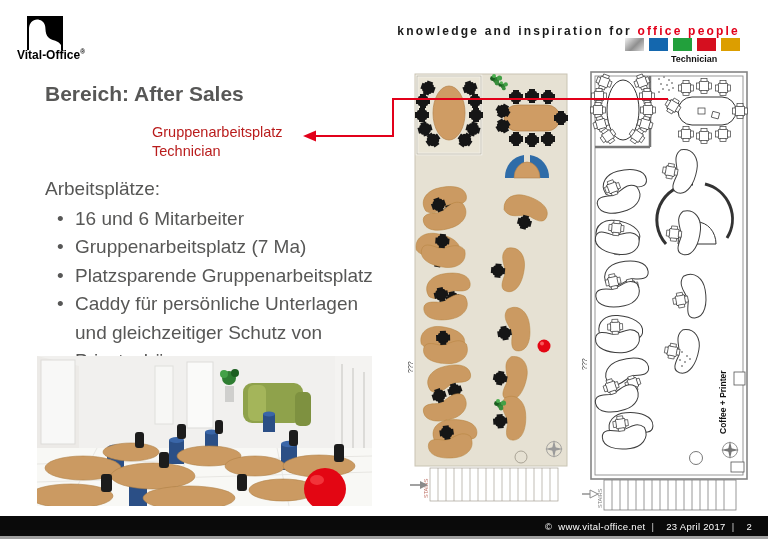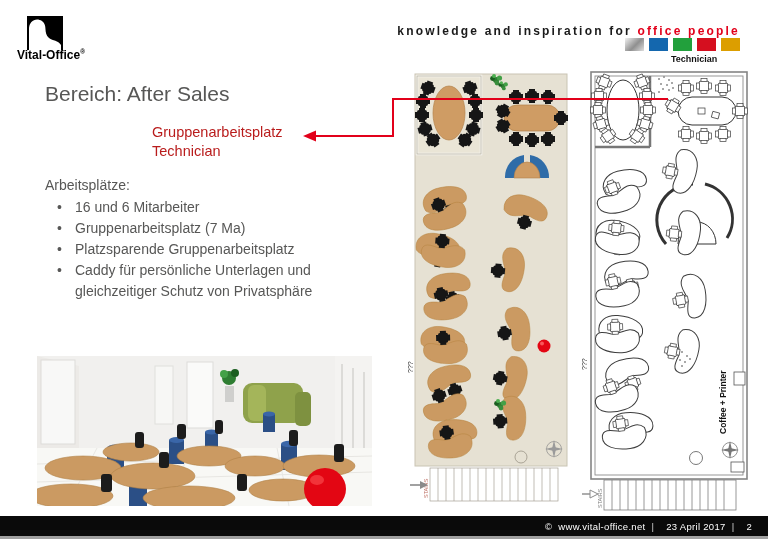--- a/index.html
+++ b/index.html
@@ -14,23 +14,23 @@
   .logo-text { position:absolute; left:1px; top:38px; font-weight:bold; font-size:12px; color:#000; letter-spacing:0; white-space:nowrap; }
   .logo-text sup { font-size:6.5px; }
   
   .tagline { position:absolute; top:24px; right:28px; font-size:12px; font-weight:bold; letter-spacing:2.2px; color:#1a1a1a; white-space:nowrap; }
   .tagline .red { color:#e2001a; }
   .palette { position:absolute; top:38px; right:28px; display:flex; gap:5px; }
   .palette .sq { width:19px; height:13px; }
   .palette .sq.silver { background-image:linear-gradient(135deg, #f2f2f2 0%, #8f8f8f 55%, #dedede 100%); }
   .plan-label { position:absolute; left:671px; top:54px; font-size:9px; font-weight:bold; color:#111; }
   
-  .title { position:absolute; left:45px; top:82px; font-size:21px; font-weight:normal; color:#575756; }
+  .title { position:absolute; left:45px; top:82px; font-size:21px; font-weight:bold; color:#575756; }
   .callout { position:absolute; left:152px; top:123px; font-size:14.5px; color:#b91c1c; line-height:1.3; }
-  .body-list { position:absolute; left:45px; top:175px; width:330px; font-size:14px; color:#575756; line-height:1.5; }
+  .body-list { position:absolute; left:45px; top:175px; width:330px; font-size:19px; color:#575756; line-height:1.5; }
   .body-list ul { list-style:none; margin-top:1px; }
   .body-list li { display:flex; }
   .body-list .marker { width:30px; padding-left:12px; flex:0 0 30px; }
   .body-list .btext { flex:1; }
   
   .render3d { position:absolute; left:37px; top:356px; }
   .plan-colored { position:absolute; left:408px; top:73px; }
   .plan-outline { position:absolute; left:580px; top:66px; }
   .arrow-overlay { position:absolute; left:0; top:0; pointer-events:none; }
   

